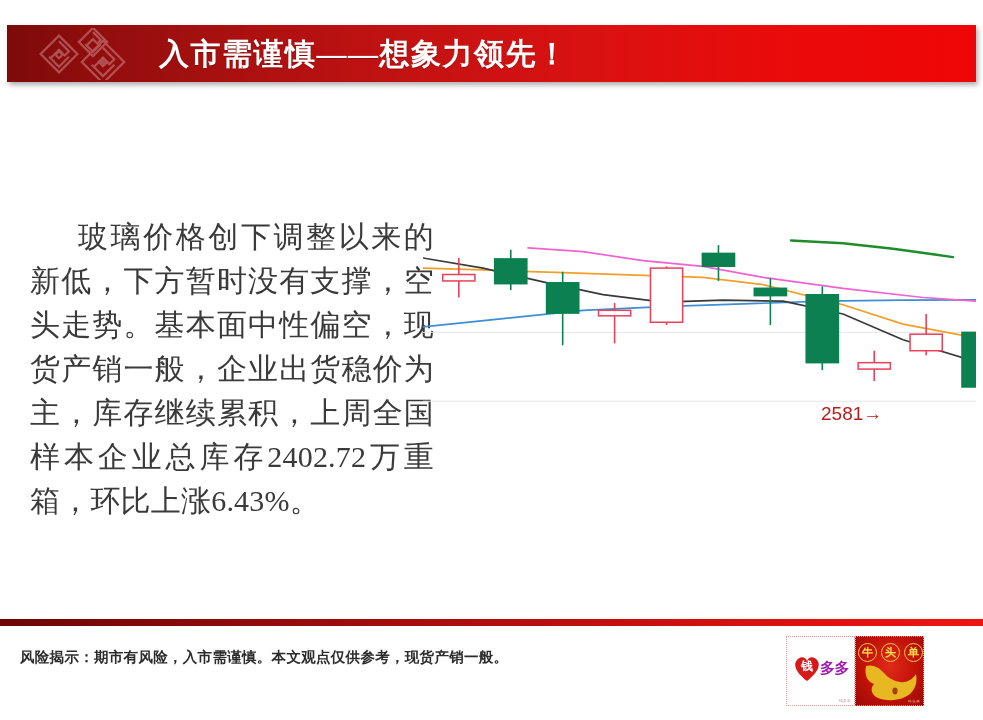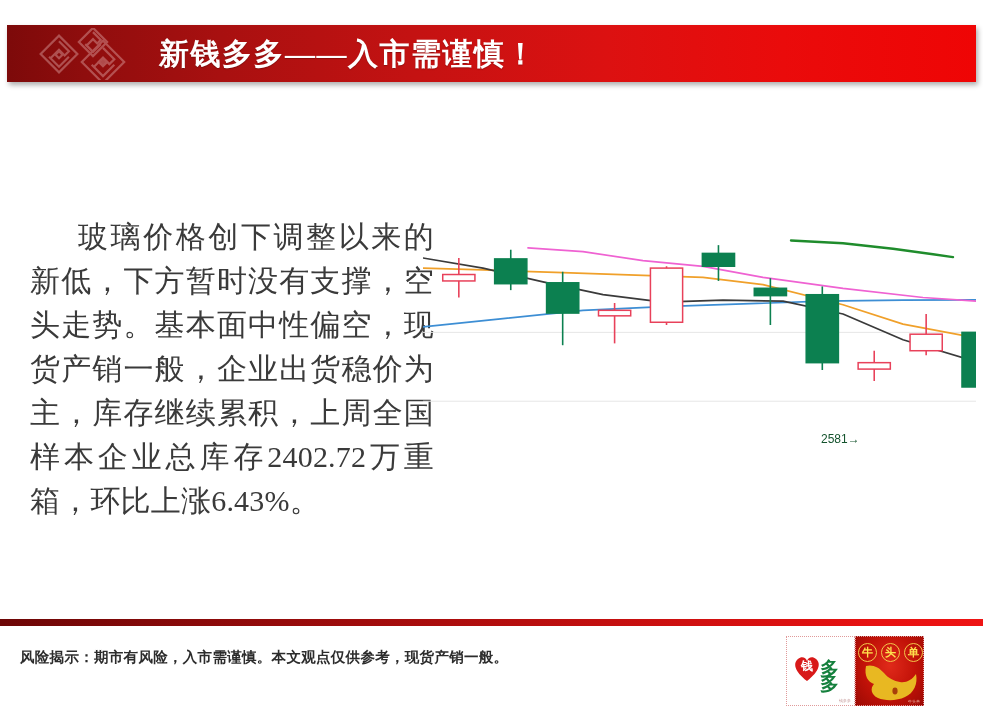--- a/index.html
+++ b/index.html
@@ -91,23 +91,23 @@
     position: absolute;
     left: 423px;
     top: 205px;
     width: 553px;
     height: 250px;
   }
   .chart-area svg { display: block; }
   .price-tag {
     position: absolute;
     left: 398px;
-    top: 227px;
-    font-size: 12px;
-    color: #14532d;
+    top: 198px;
+    font-size: 19px;
+    color: #b91c1c;
     font-family: "Liberation Sans", sans-serif;
     white-space: nowrap;
   }
 
   
   .footer-rule {
     position: absolute;
     left: 0px;
     top: 619px;
     width: 983px;
@@ -169,22 +169,22 @@
     color: #ffffff;
     font-size: 12px;
     font-weight: bold;
     line-height: 12px;
     font-family: "Liberation Serif", "DejaVu Serif", serif;
   }
   .qdd-duoduo {
     position: absolute;
     left: 33px;
     top: 24px;
-    color: #15803d;
-    font-size: 19px;
+    color: #a21caf;
+    font-size: 15px;
     font-weight: bold;
     line-height: 15px;
     letter-spacing: -0.5px;
     font-family: "Liberation Serif", "DejaVu Serif", serif;
   }
   .qdd-tiny {
     position: absolute;
     right: 3px;
     bottom: 2px;
     color: #c9a0a0;
@@ -245,21 +245,21 @@
         <path d="M17 6 V17 H6"></path>
       </g>
       <g transform="translate(72,34) rotate(45) translate(-15,-15)">
         <rect x="0" y="0" width="30" height="30"></rect>
         <path d="M5 5 H21 V12 H12 V25"></path>
         <path d="M25 9 V25 H9"></path>
         <rect x="12" y="12" width="6" height="6" fill="#dda8a8"></rect>
       </g>
     </g>
   </svg>
-  <div class="header-title">新钱多多——入市需谨慎！</div>
+  <div class="header-title">入市需谨慎——想象力领先！</div>
 </div>
 
 <div class="slide-title">
 </div>
 
 <div class="body-text">玻璃价格创下调整以来的新低，下方暂时没有支撑，空头走势。基本面中性偏空，现货产销一般，企业出货稳价为主，库存继续累积，上周全国样本企业总库存2402.72万重箱，环比上涨6.43%。</div>
 
 <div class="chart-area">
   <svg id="chart-svg" width="553" height="250" viewBox="0 0 553 250">
       <line x1="0" y1="127.36363636363637" x2="553" y2="127.36363636363637" stroke="#e6e6e6" stroke-width="1"></line>

